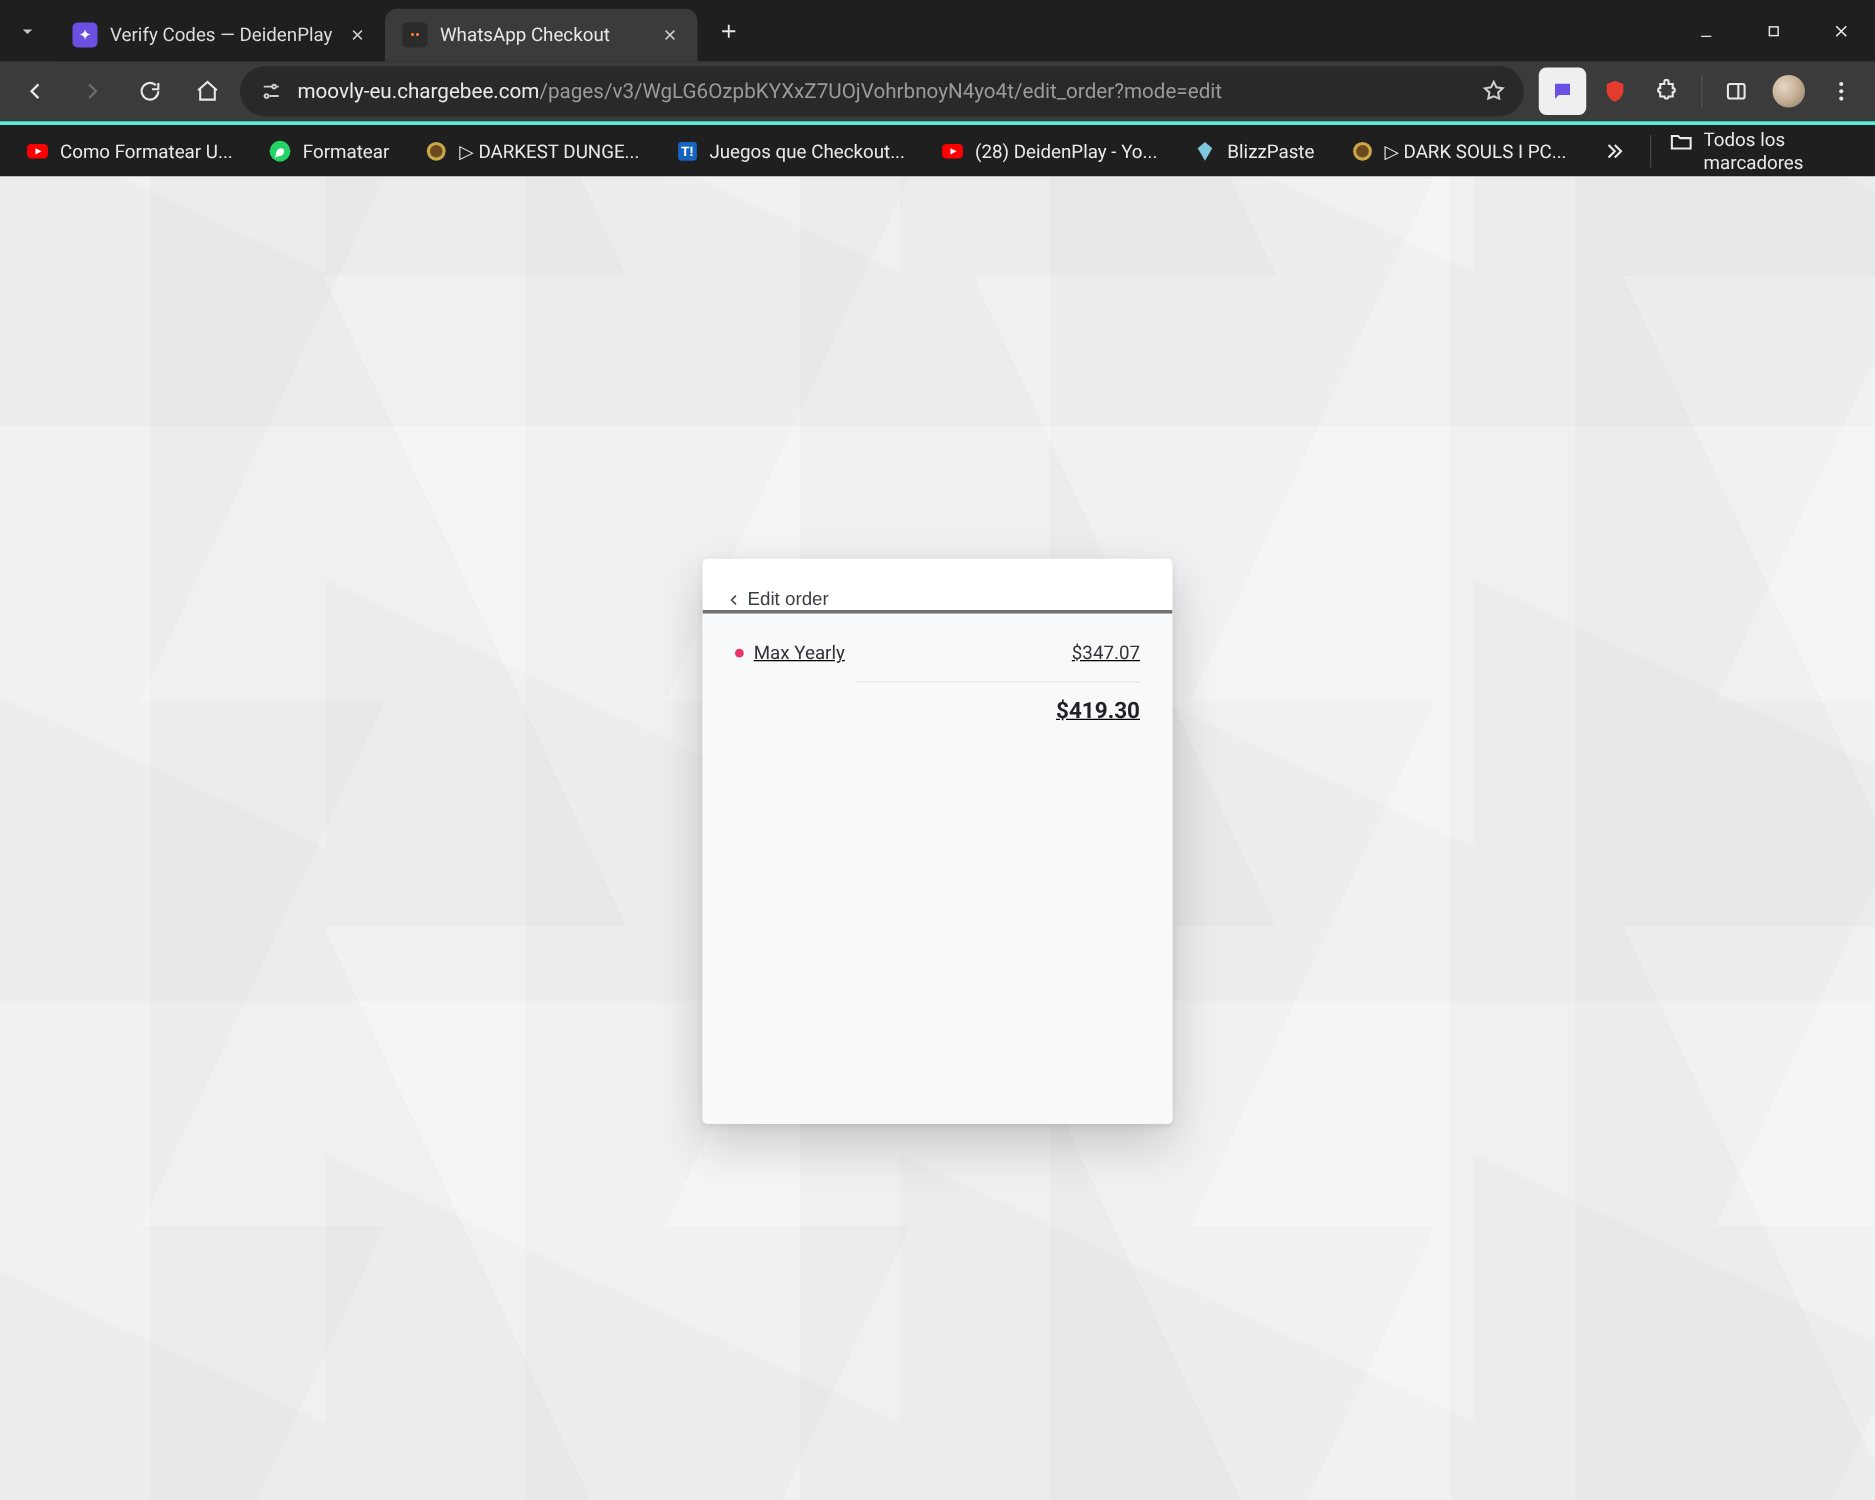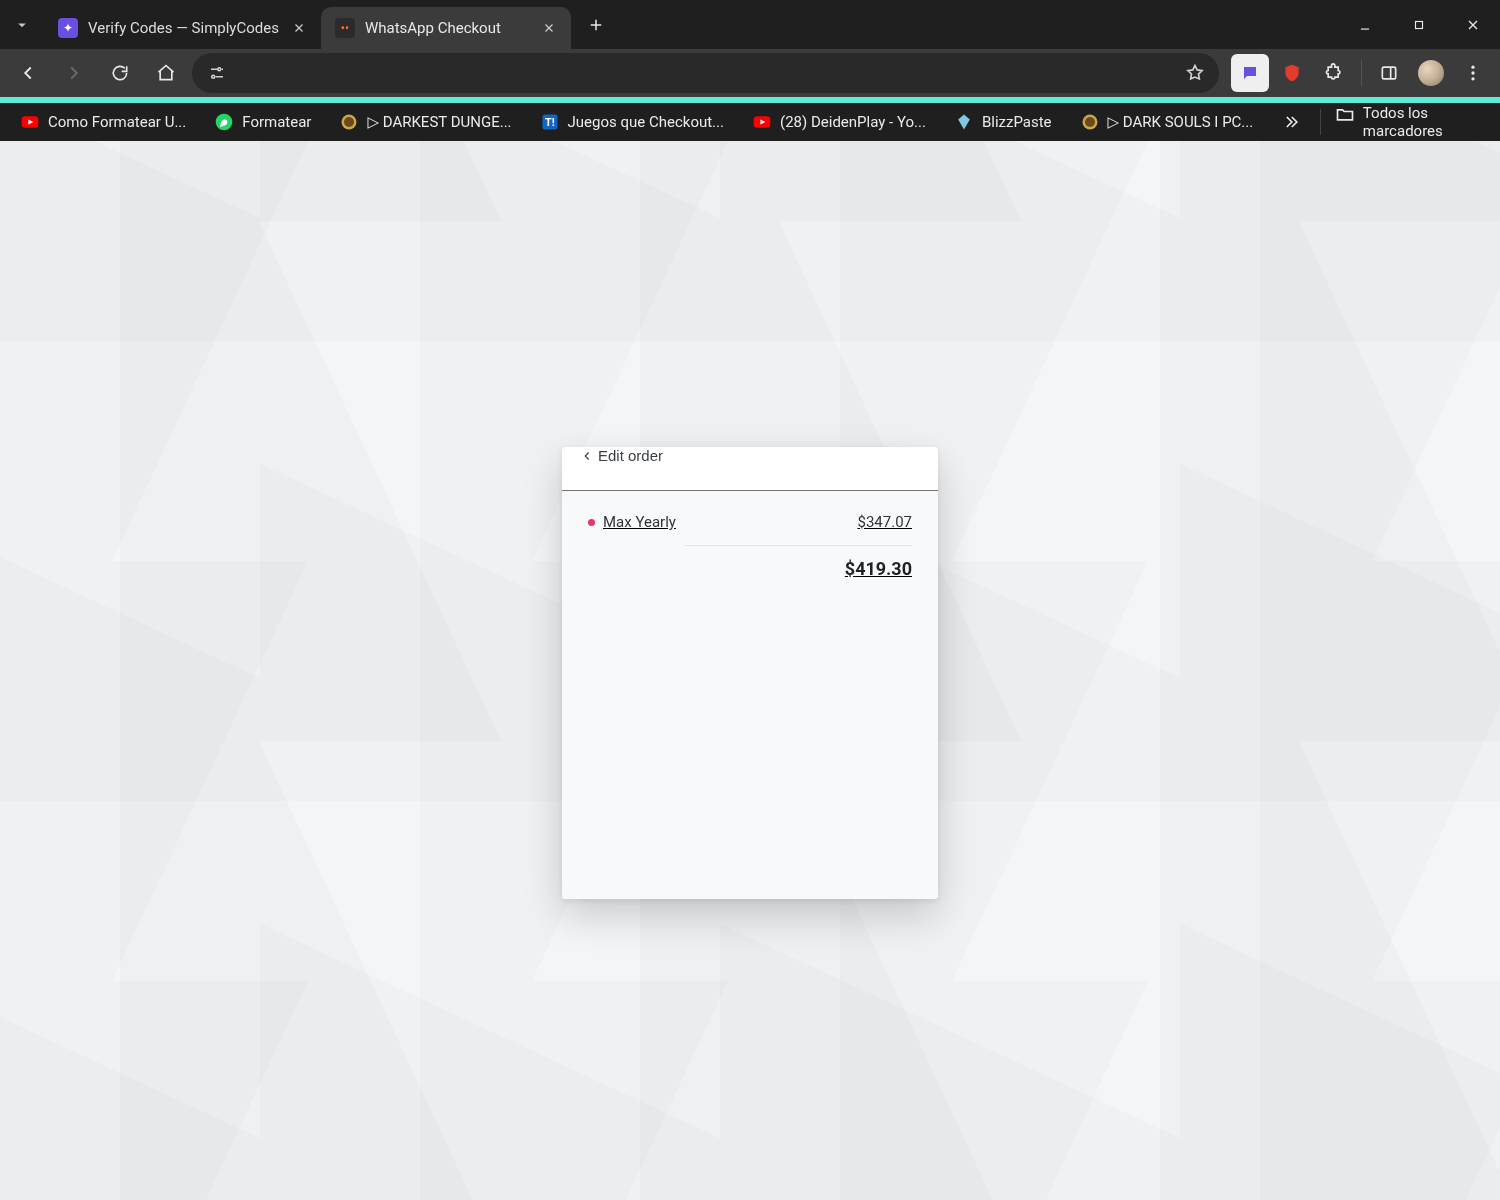--- a/index.html
+++ b/index.html
@@ -116,21 +116,21 @@
     width:1px; height:26px; background:#555; margin: 0 4px;
   }
   .avatar {
     width: 26px; height: 26px; border-radius: 50%;
     background: radial-gradient(circle at 35% 35%, #e7d6c2 0%, #c9b39a 45%, #8d7863 100%);
   }
 
   .bookmarks-bar {
     height: 44px;
     background: #1f1f1f;
-    border-top: 6px solid #5eead4;
+    border-top: 3px solid #5eead4;
     display:flex; align-items:center;
     padding: 0 10px;
     gap: 8px;
     color:#eaeaea;
     font-size: 15px;
   }
   .bookmark {
     display:flex; align-items:center; gap:8px;
     padding: 6px 10px;
     border-radius: 6px;
@@ -172,22 +172,22 @@
     width: 376px;
     height: 452px;
     margin: 306px auto 0;
     background: #fff;
     border-radius: 4px;
     box-shadow: 0 16px 40px rgba(0,0,0,0.18), 0 2px 6px rgba(0,0,0,0.08);
     overflow: hidden;
   }
   .card-header {
     height: 44px;
-    border-bottom: 1px solid #737373;
-    display:flex; align-items:flex-start;
+    border-bottom: 3px solid #737373;
+    display:flex; align-items:flex-end;
     padding: 0 18px;
     gap: 6px;
   }
   .back-btn {
     display:flex; align-items:center; gap:4px;
     color:#3a3f46;
     font-size: 15px;
     cursor: pointer;
     background:none; border:none; padding:0;
   }
@@ -250,21 +250,21 @@
 
 <div class="titlebar">
   <div class="tab-dropdown">
     <svg viewBox="0 0 24 24">
         <path fill="currentColor" d="M7 10l5 5 5-5z"></path>
       </svg>
   </div>
 
   <div class="tab inactive">
     <span class="favicon" style="background:#6b4fe0;">✦</span>
-    <span class="title">Verify Codes — SimplyCodes</span>
+    <span class="title">Verify Codes — DeidenPlay</span>
     <span class="close">
       <svg viewBox="0 0 24 24" width="14" height="14">
           <path stroke="currentColor" stroke-width="2" fill="none" d="M6 6l12 12M18 6L6 18"></path>
         </svg>
     </span>
   </div>
 
   <div class="tab active">
     <span class="favicon" style="background:#2b2b2b;color:#ff7a2e;">••</span>
     <span class="title">WhatsApp Checkout</span>
@@ -322,20 +322,23 @@
       </svg>
   </div>
 
   <div class="address-bar">
     <span class="site-chip">
       <svg viewBox="0 0 24 24" width="18" height="18">
           <path stroke="currentColor" stroke-width="2" d="M4 7h10M18 7h2M4 17h2M10 17h10"></path>
           <circle cx="15" cy="7" r="2" fill="none" stroke="currentColor" stroke-width="2"></circle>
           <circle cx="7" cy="17" r="2" fill="none" stroke="currentColor" stroke-width="2"></circle>
         </svg>
+    </span>
+    <span>
+      <span class="host">moovly-eu.chargebee.com</span><span class="path">/pages/v3/WgLG6OzpbKYXxZ7UOjVohrbnoyN4yo4t/edit_order?mode=edit</span>
     </span>
     <span class="star">
       <svg viewBox="0 0 24 24" width="20" height="20">
           <path fill="none" stroke="currentColor" stroke-width="2" d="M12 3l2.6 5.3 5.9.9-4.3 4.1 1 5.8L12 16.9 6.8 19l1-5.8L3.5 9.2l5.9-.9L12 3z"></path>
         </svg>
     </span>
   </div>
 
   <div class="right-icons">
     <div class="ic" style="background:#efeff0;border-radius:6px;">

